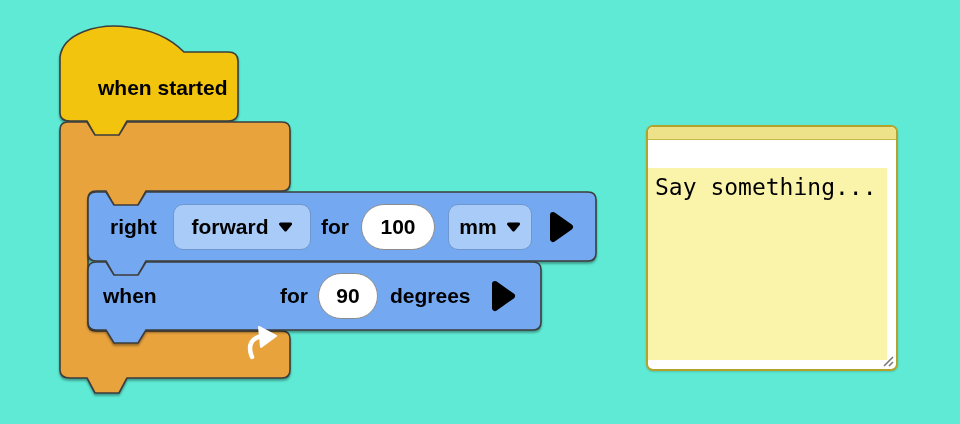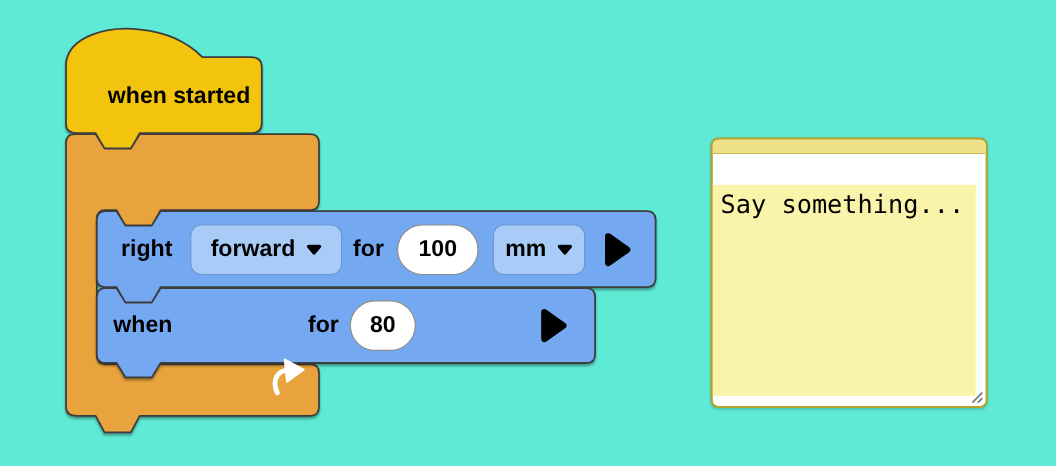--- a/index.html
+++ b/index.html
@@ -78,21 +78,22 @@
     <svg width="15" height="10">
       <path d="M2.5,2 L7.5,8 L12.5,2 Z" fill="#000" stroke="#000" stroke-width="3" stroke-linejoin="round"></path>
     </svg>
   </div>
   <svg class="expand" style="left:549px;top:210px" viewBox="0 0 26 34">
     <path d="M4,5 L21,17 L4,29 Z" fill="#000" stroke="#000" stroke-width="6" stroke-linejoin="round"></path>
   </svg>
 
   <div class="blk-label" style="left:103px;top:284px">when</div>
   <div class="blk-label" style="left:280px;top:284px">for</div>
-  <div class="pill" style="left:318px;top:273px;width:60px;height:46px">80</div>
+  <div class="pill" style="left:318px;top:273px;width:60px;height:46px">90</div>
+  <div class="blk-label" style="left:390px;top:284px">degrees</div>
   <svg class="expand" style="left:491px;top:279px" viewBox="0 0 26 34">
     <path d="M4,5 L21,17 L4,29 Z" fill="#000" stroke="#000" stroke-width="6" stroke-linejoin="round"></path>
   </svg>
 
   <div class="note">
     <div class="note-header"></div>
     <div class="note-body">Say something...</div>
     <svg class="note-grip" viewBox="0 0 15 15">
       <path d="M4,13 L13,4 M9,13 L13,9" stroke="#7a7a7a" stroke-width="1.6" fill="none"></path>
     </svg>

